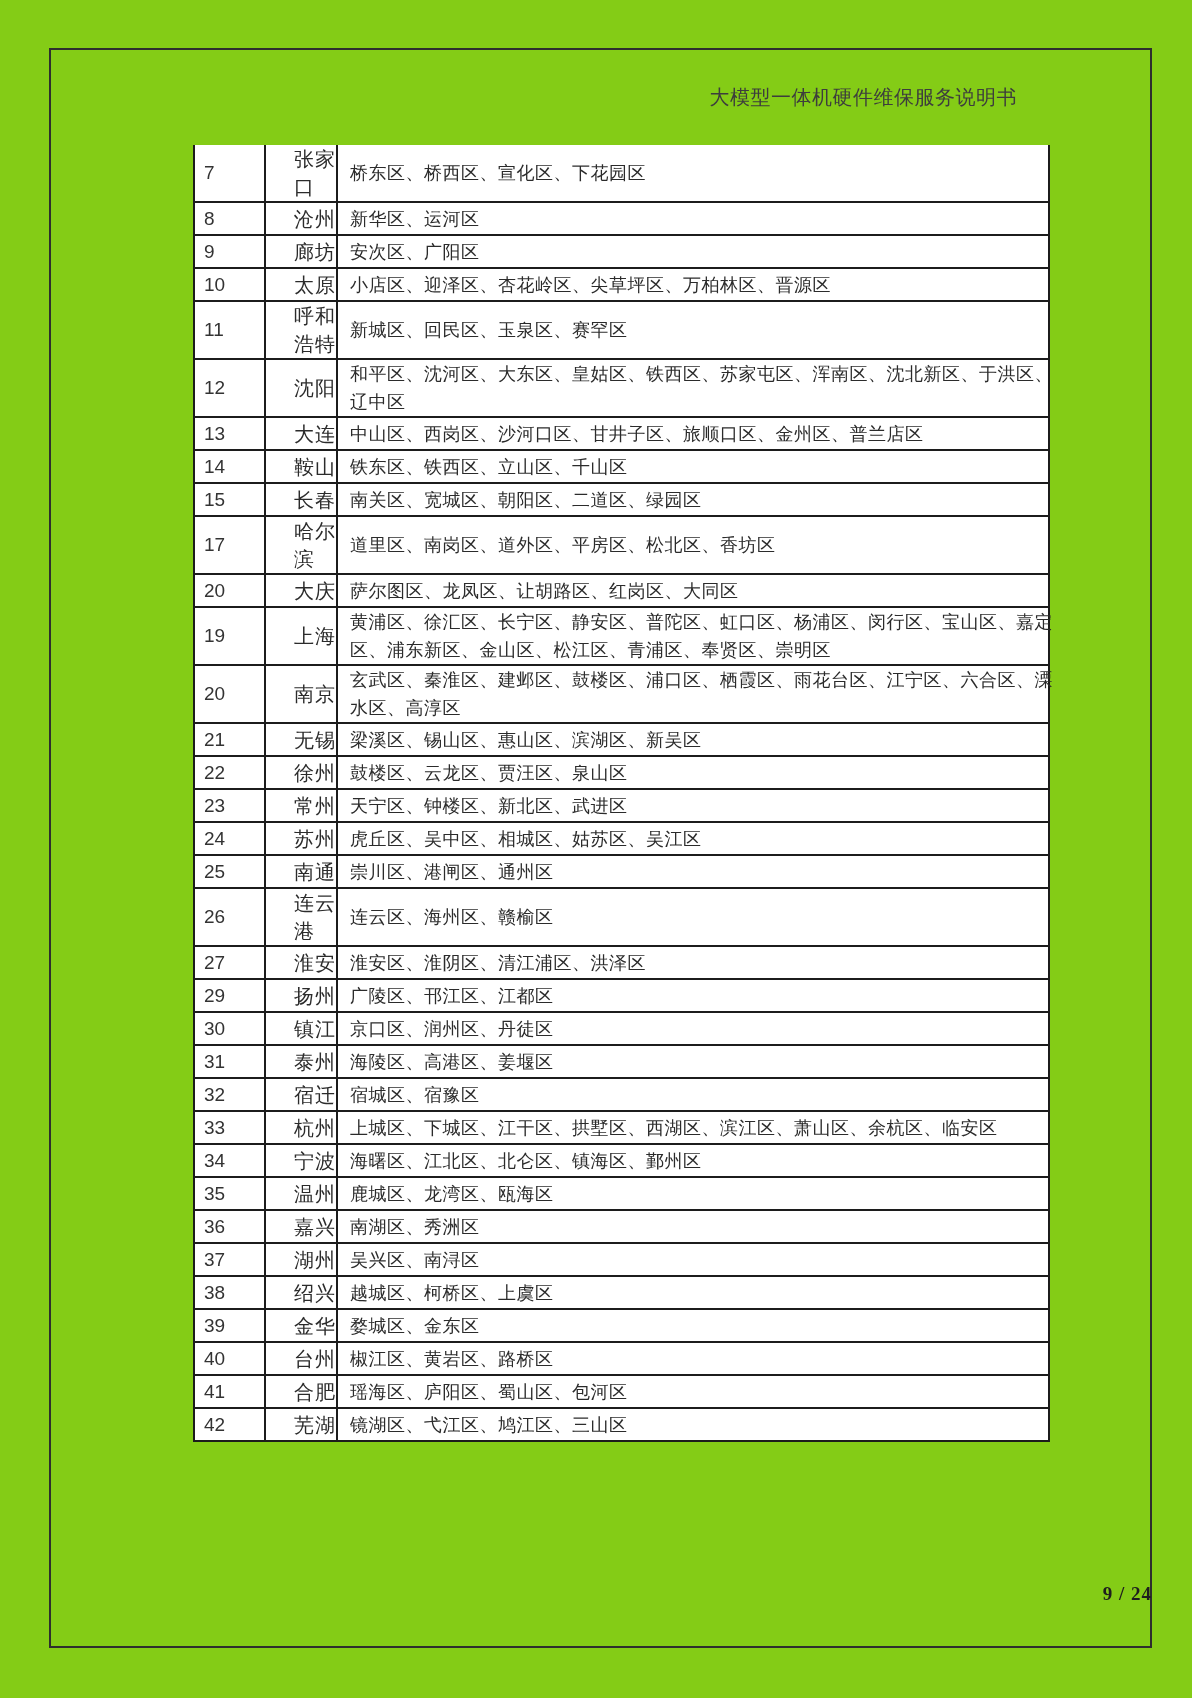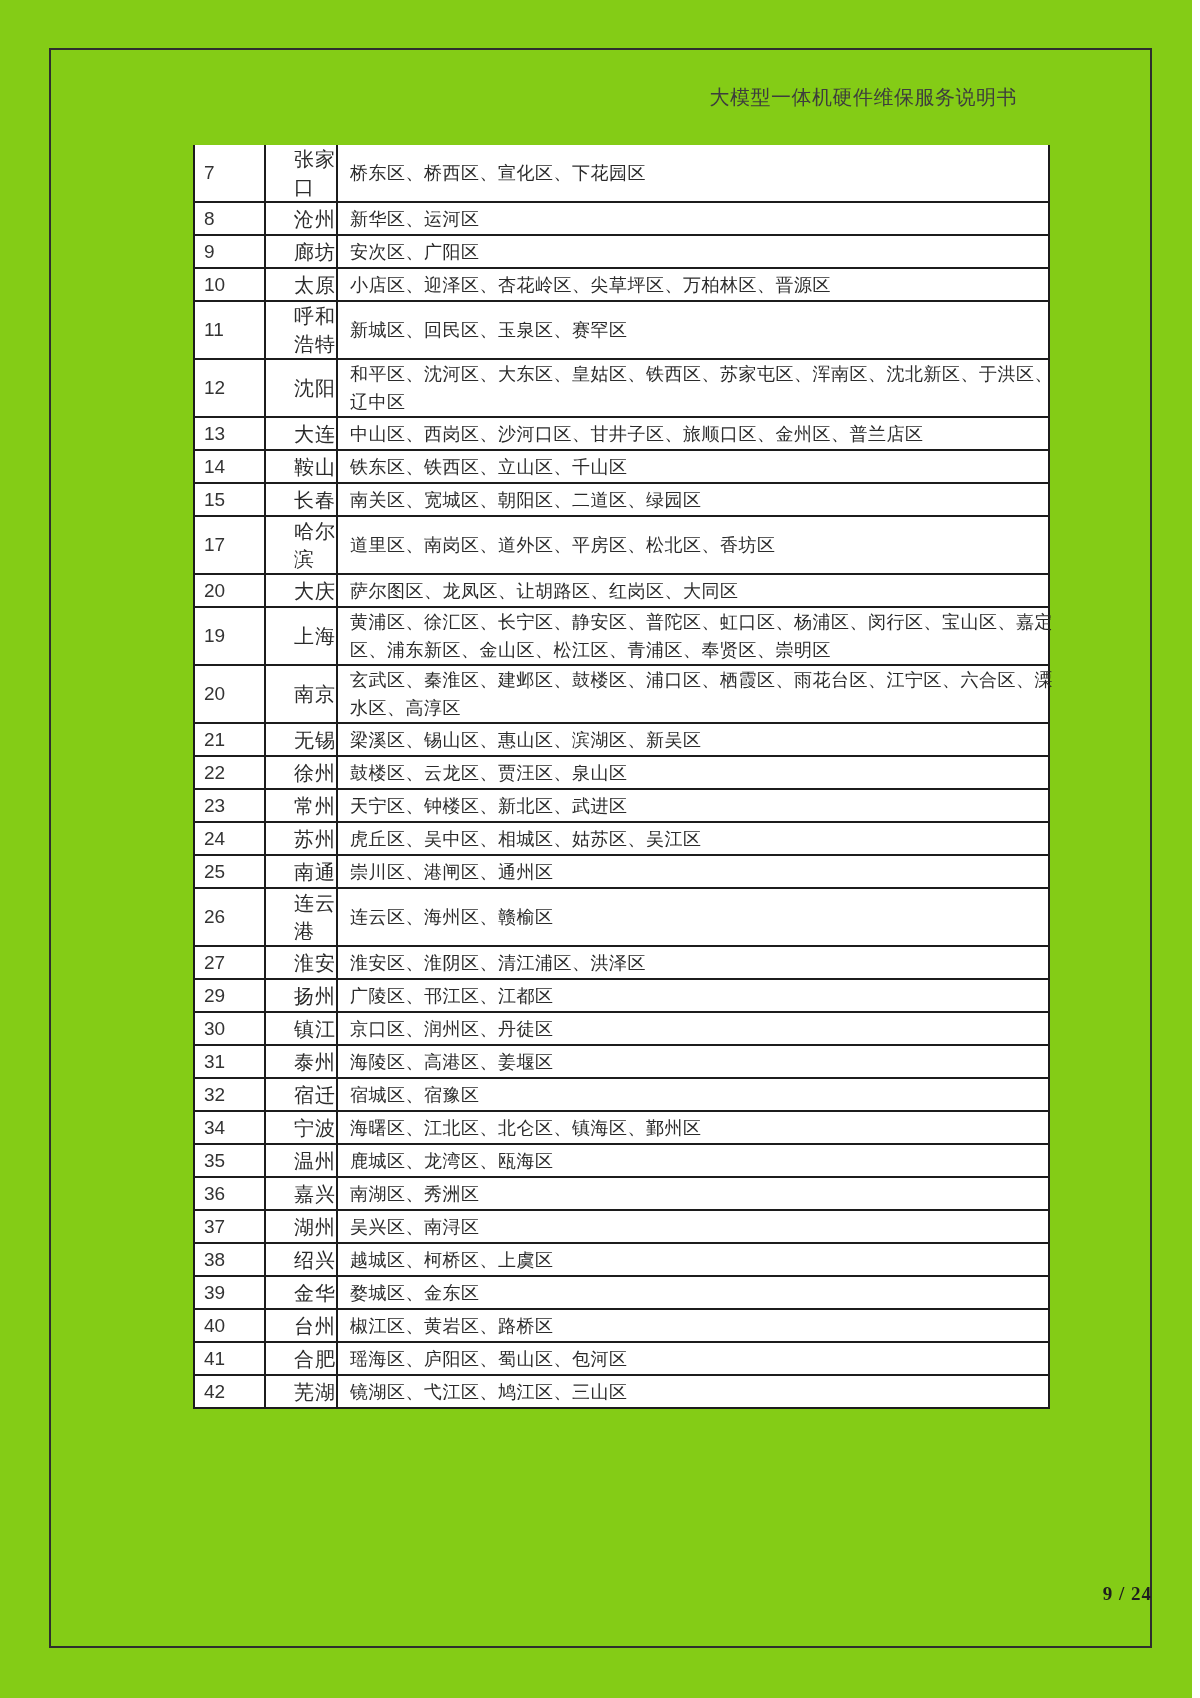--- a/index.html
+++ b/index.html
@@ -325,20 +325,29 @@
     <tr>
       <td class="c-num">32</td>
       <td class="c-city">
             <div class="line">宿迁</div>
           </td>
       <td class="c-dist">
             <div class="line">宿城区、宿豫区</div>
           </td>
     </tr>
 
+    <tr>
+      <td class="c-num">33</td>
+      <td class="c-city">
+            <div class="line">杭州</div>
+          </td>
+      <td class="c-dist">
+            <div class="line">上城区、下城区、江干区、拱墅区、西湖区、滨江区、萧山区、余杭区、临安区</div>
+          </td>
+    </tr>
 
     <tr>
       <td class="c-num">34</td>
       <td class="c-city">
             <div class="line">宁波</div>
           </td>
       <td class="c-dist">
             <div class="line">海曙区、江北区、北仑区、镇海区、鄞州区</div>
           </td>
     </tr>

